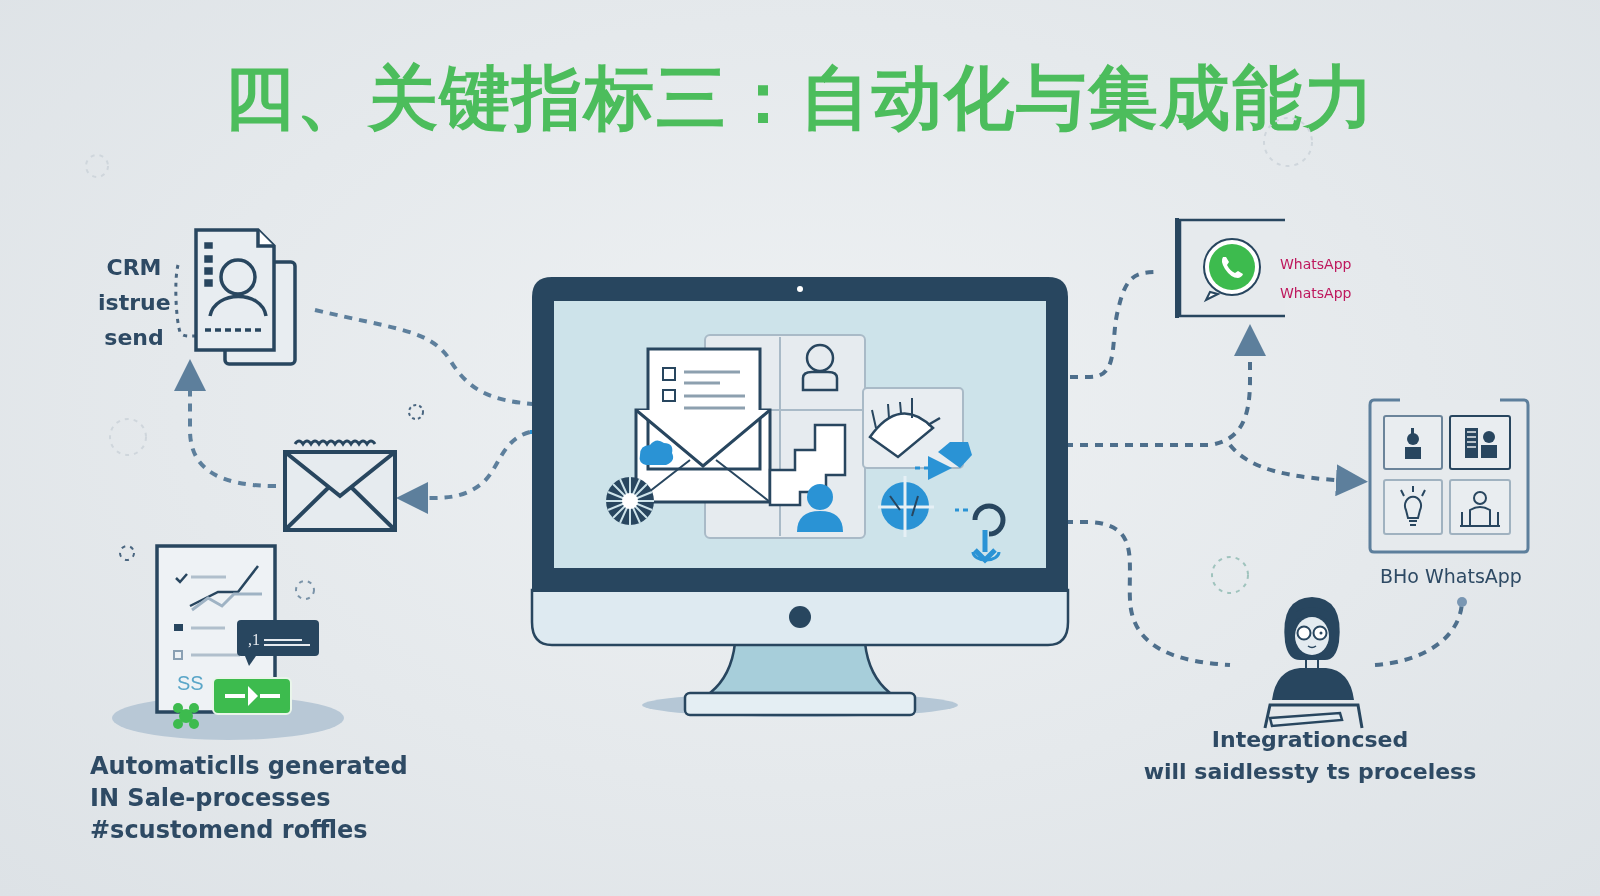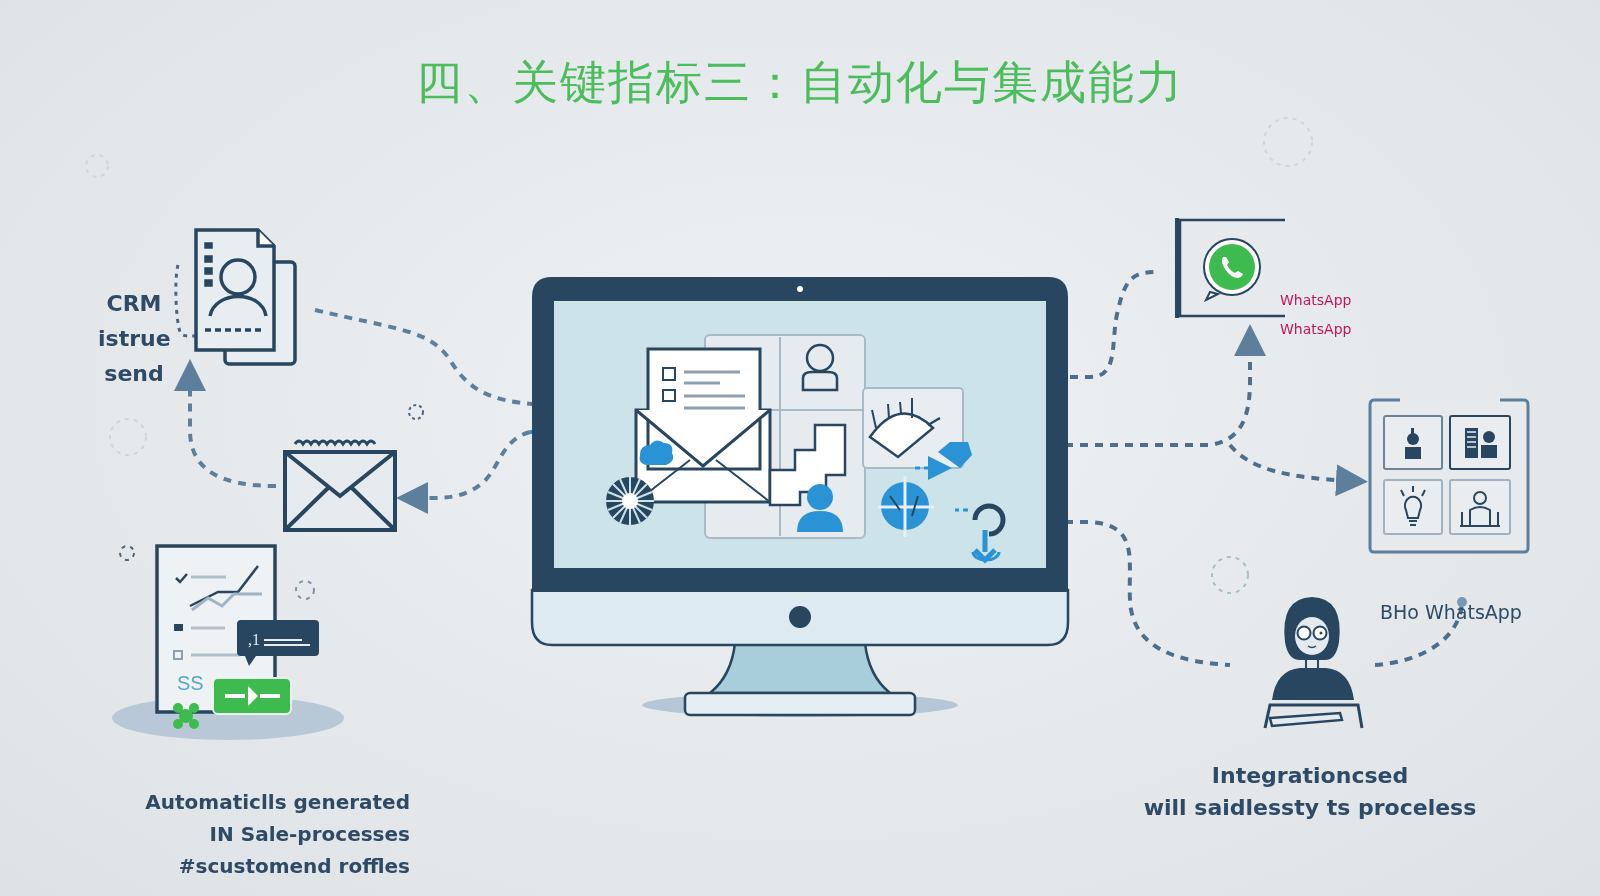--- a/index.html
+++ b/index.html
@@ -1,24 +1,24 @@
 <!DOCTYPE html>
 <html><head>
 <meta charset="utf-8">
 <style>
   html,body{margin:0;padding:0;}
   body{width:1600px;height:896px;overflow:hidden;background:#e4e8eb;font-family:"DejaVu Sans","Liberation Sans",sans-serif;position:relative;color:#2a4660;}
   .bg{position:absolute;inset:0;background:radial-gradient(ellipse at 50% 45%,#eef1f3 0%,#e5e9ec 55%,#dde2e6 100%);}
-  .title{position:absolute;left:0;right:0;top:52px;text-align:center;font-size:46px;letter-spacing:2px;color:#4cbd5c;font-weight:normal;}
+  .title{position:absolute;left:0;right:0;top:52px;text-align:center;font-size:70px;letter-spacing:2px;color:#4cbd5c;font-weight:bold;}
   svg.scene{position:absolute;left:0;top:0;}
-  .lbl{position:absolute;font-weight:bold;color:#2e4a64;margin-top:36px;}
+  .lbl{position:absolute;font-weight:bold;color:#2e4a64;}
   .lbl-crm{left:98px;top:250px;font-size:22px;line-height:35px;text-align:center;width:72px;}
   .lbl-wa{left:1280px;top:250px;font-size:14px;line-height:29px;color:#be185d;font-weight:normal;}
   .lbl-cust{left:1380px;top:565px;font-size:19px;font-weight:normal;}
-  .lbl-auto{left:90px;top:750px;width:320px;text-align:right;font-size:20px;line-height:32px;}
+  .lbl-auto{left:90px;top:750px;width:320px;text-align:left;font-size:24px;line-height:32px;}
   .lbl-integ{left:1120px;top:724px;width:380px;text-align:center;font-size:22px;line-height:32px;}
 </style>
 </head>
 <body>
 
 <div class="bg"></div>
 
 <div class="title">四、关键指标三：自动化与集成能力</div>
 
 <svg class="scene" width="1600" height="896" viewBox="0 0 1600 896">

